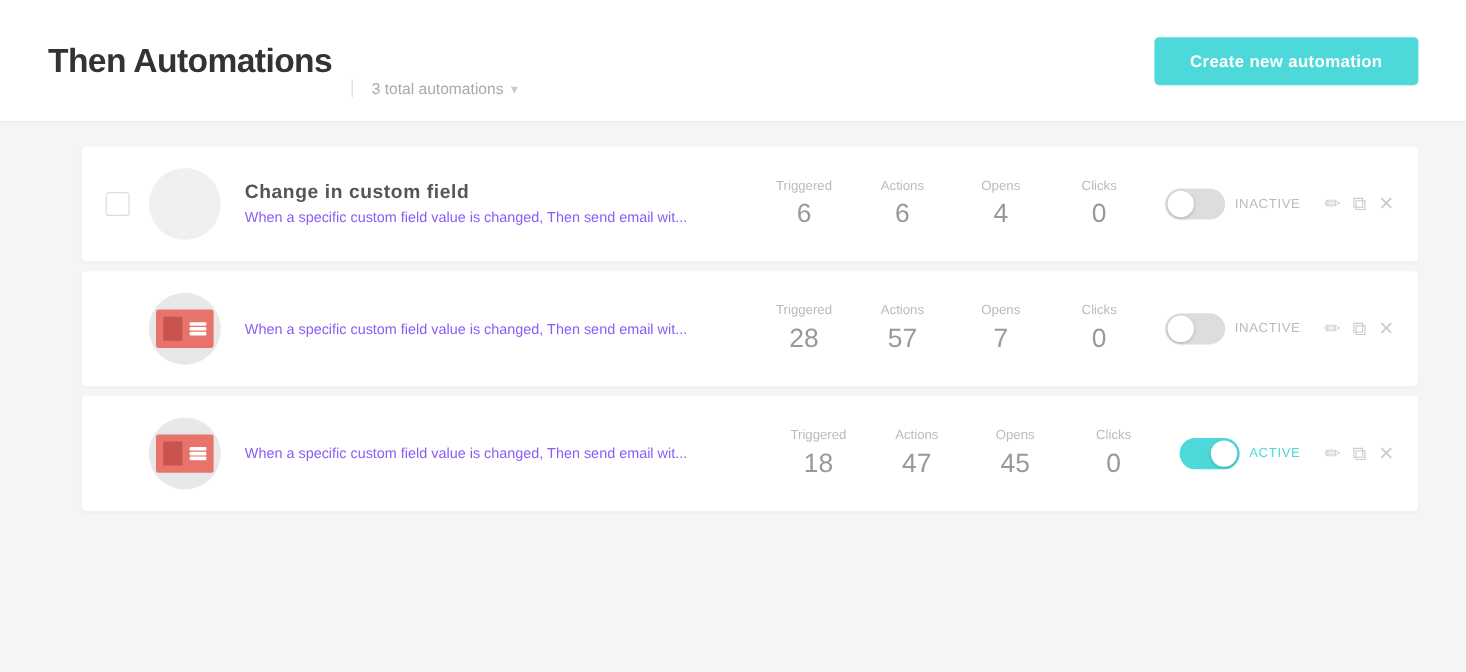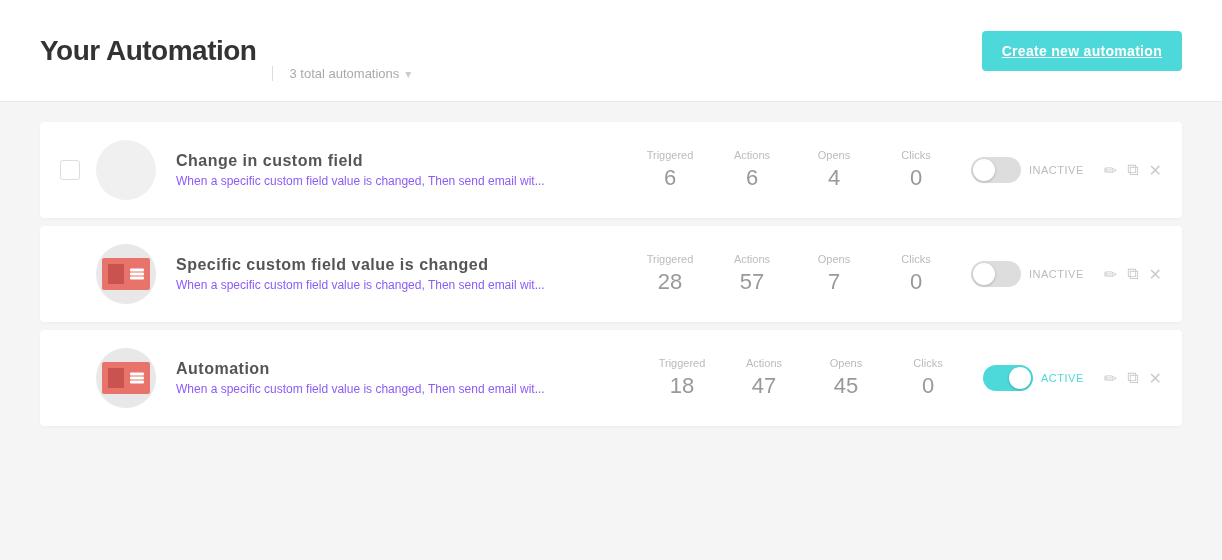--- a/index.html
+++ b/index.html
@@ -46,30 +46,30 @@
     .filter-icon {
       color: #ccc;
       font-size: 12px;
     }
 
     .create-btn {
       background: #4dd9d9;
       color: #fff;
       border: none;
       border-radius: 4px;
-      padding: 12px 20px;
+      padding: 12px 30px;
       font-size: 14px;
       font-weight: 600;
       cursor: pointer;
       letter-spacing: 0.3px;
-      text-decoration: underline;
     }
 
     .content {
       padding: 20px 40px;
+      margin-left: 28px;
     }
 
     .automation-row {
       background: #fff;
       border-radius: 4px;
       margin-bottom: 8px;
       display: flex;
       align-items: center;
       padding: 18px 20px;
       box-shadow: 0 1px 3px rgba(0,0,0,0.04);
@@ -255,21 +255,21 @@
       margin-right: 16px;
       flex-shrink: 0;
       cursor: pointer;
     }
   </style>
 </head>
 <body>
 
 <div class="header">
   <div class="header-left">
-    <h1 class="page-title">Your Automation</h1>
+    <h1 class="page-title">Then Automations</h1>
     <div class="total-count">
       <span>3 total automations</span>
       <span class="filter-icon">▾</span>
     </div>
   </div>
   <button class="create-btn">Create new automation</button>
 </div>
 
 <div class="content">
 
@@ -310,21 +310,20 @@
       <span class="action-icon">✕</span>
     </div>
   </div>
 
   <div class="automation-row">
     <div class="checkbox" style="visibility:hidden;"></div>
     <div class="automation-icon has-icon">
       <div class="icon-inner"></div>
     </div>
     <div class="automation-info">
-      <div class="automation-name">Specific custom field value is changed</div>
       <div class="automation-desc">When a specific custom field value is changed, Then send email wit...</div>
     </div>
     <div class="stats">
       <div class="stat-item">
         <div class="stat-label">Triggered</div>
         <div class="stat-value">28</div>
       </div>
       <div class="stat-item">
         <div class="stat-label">Actions</div>
         <div class="stat-value">57</div>
@@ -350,21 +349,20 @@
       <span class="action-icon">✕</span>
     </div>
   </div>
 
   <div class="automation-row">
     <div class="checkbox" style="visibility:hidden;"></div>
     <div class="automation-icon has-icon">
       <div class="icon-inner"></div>
     </div>
     <div class="automation-info">
-      <div class="automation-name">Automation</div>
       <div class="automation-desc">When a specific custom field value is changed, Then send email wit...</div>
     </div>
     <div class="stats">
       <div class="stat-item">
         <div class="stat-label">Triggered</div>
         <div class="stat-value">18</div>
       </div>
       <div class="stat-item">
         <div class="stat-label">Actions</div>
         <div class="stat-value">47</div>

